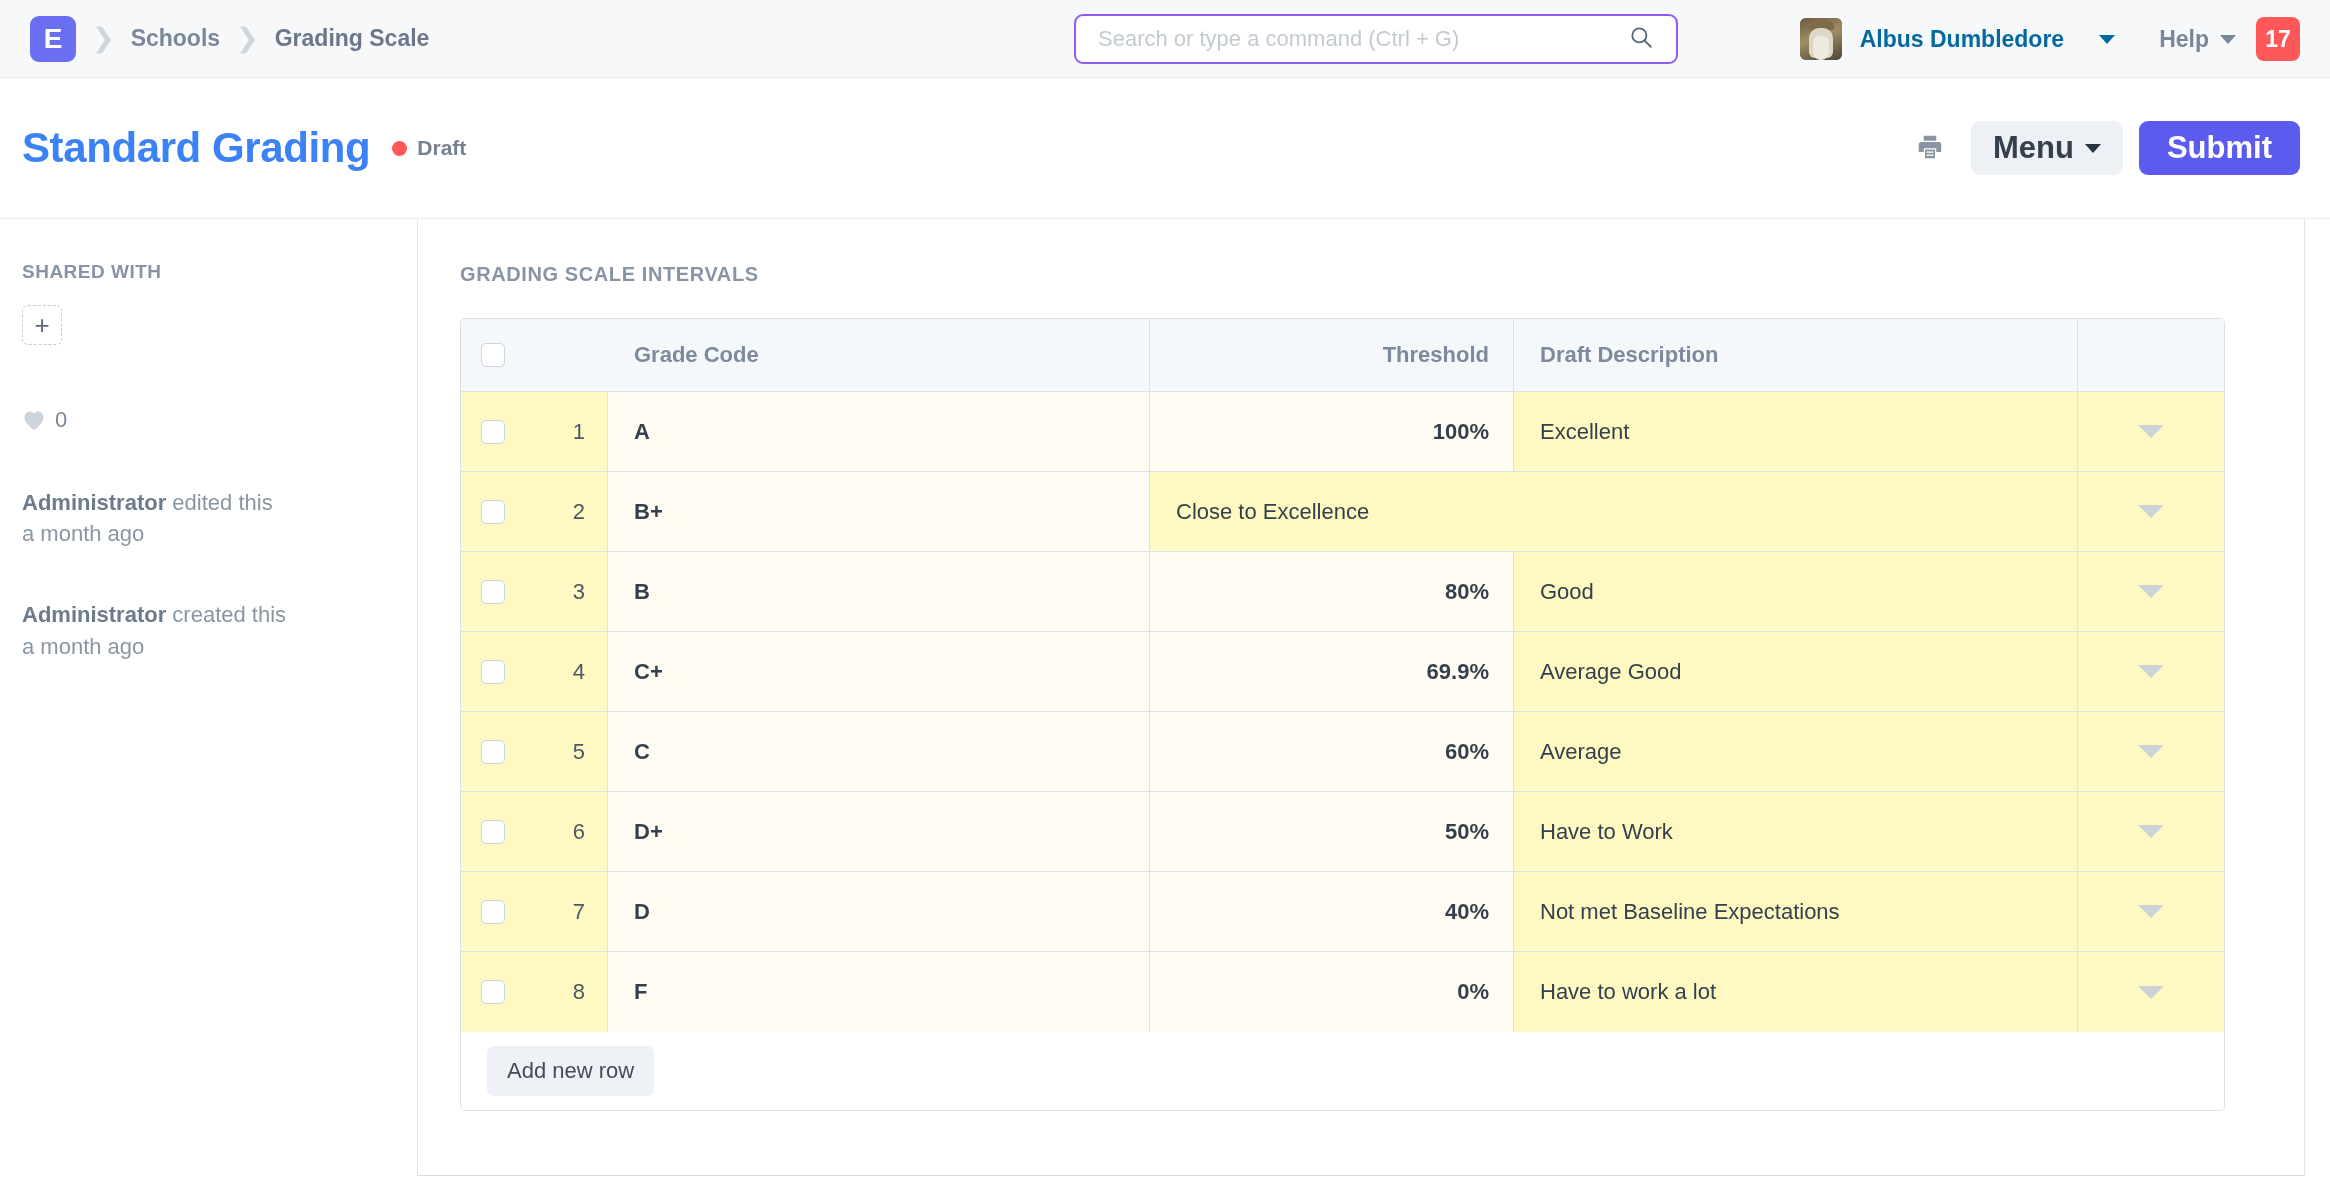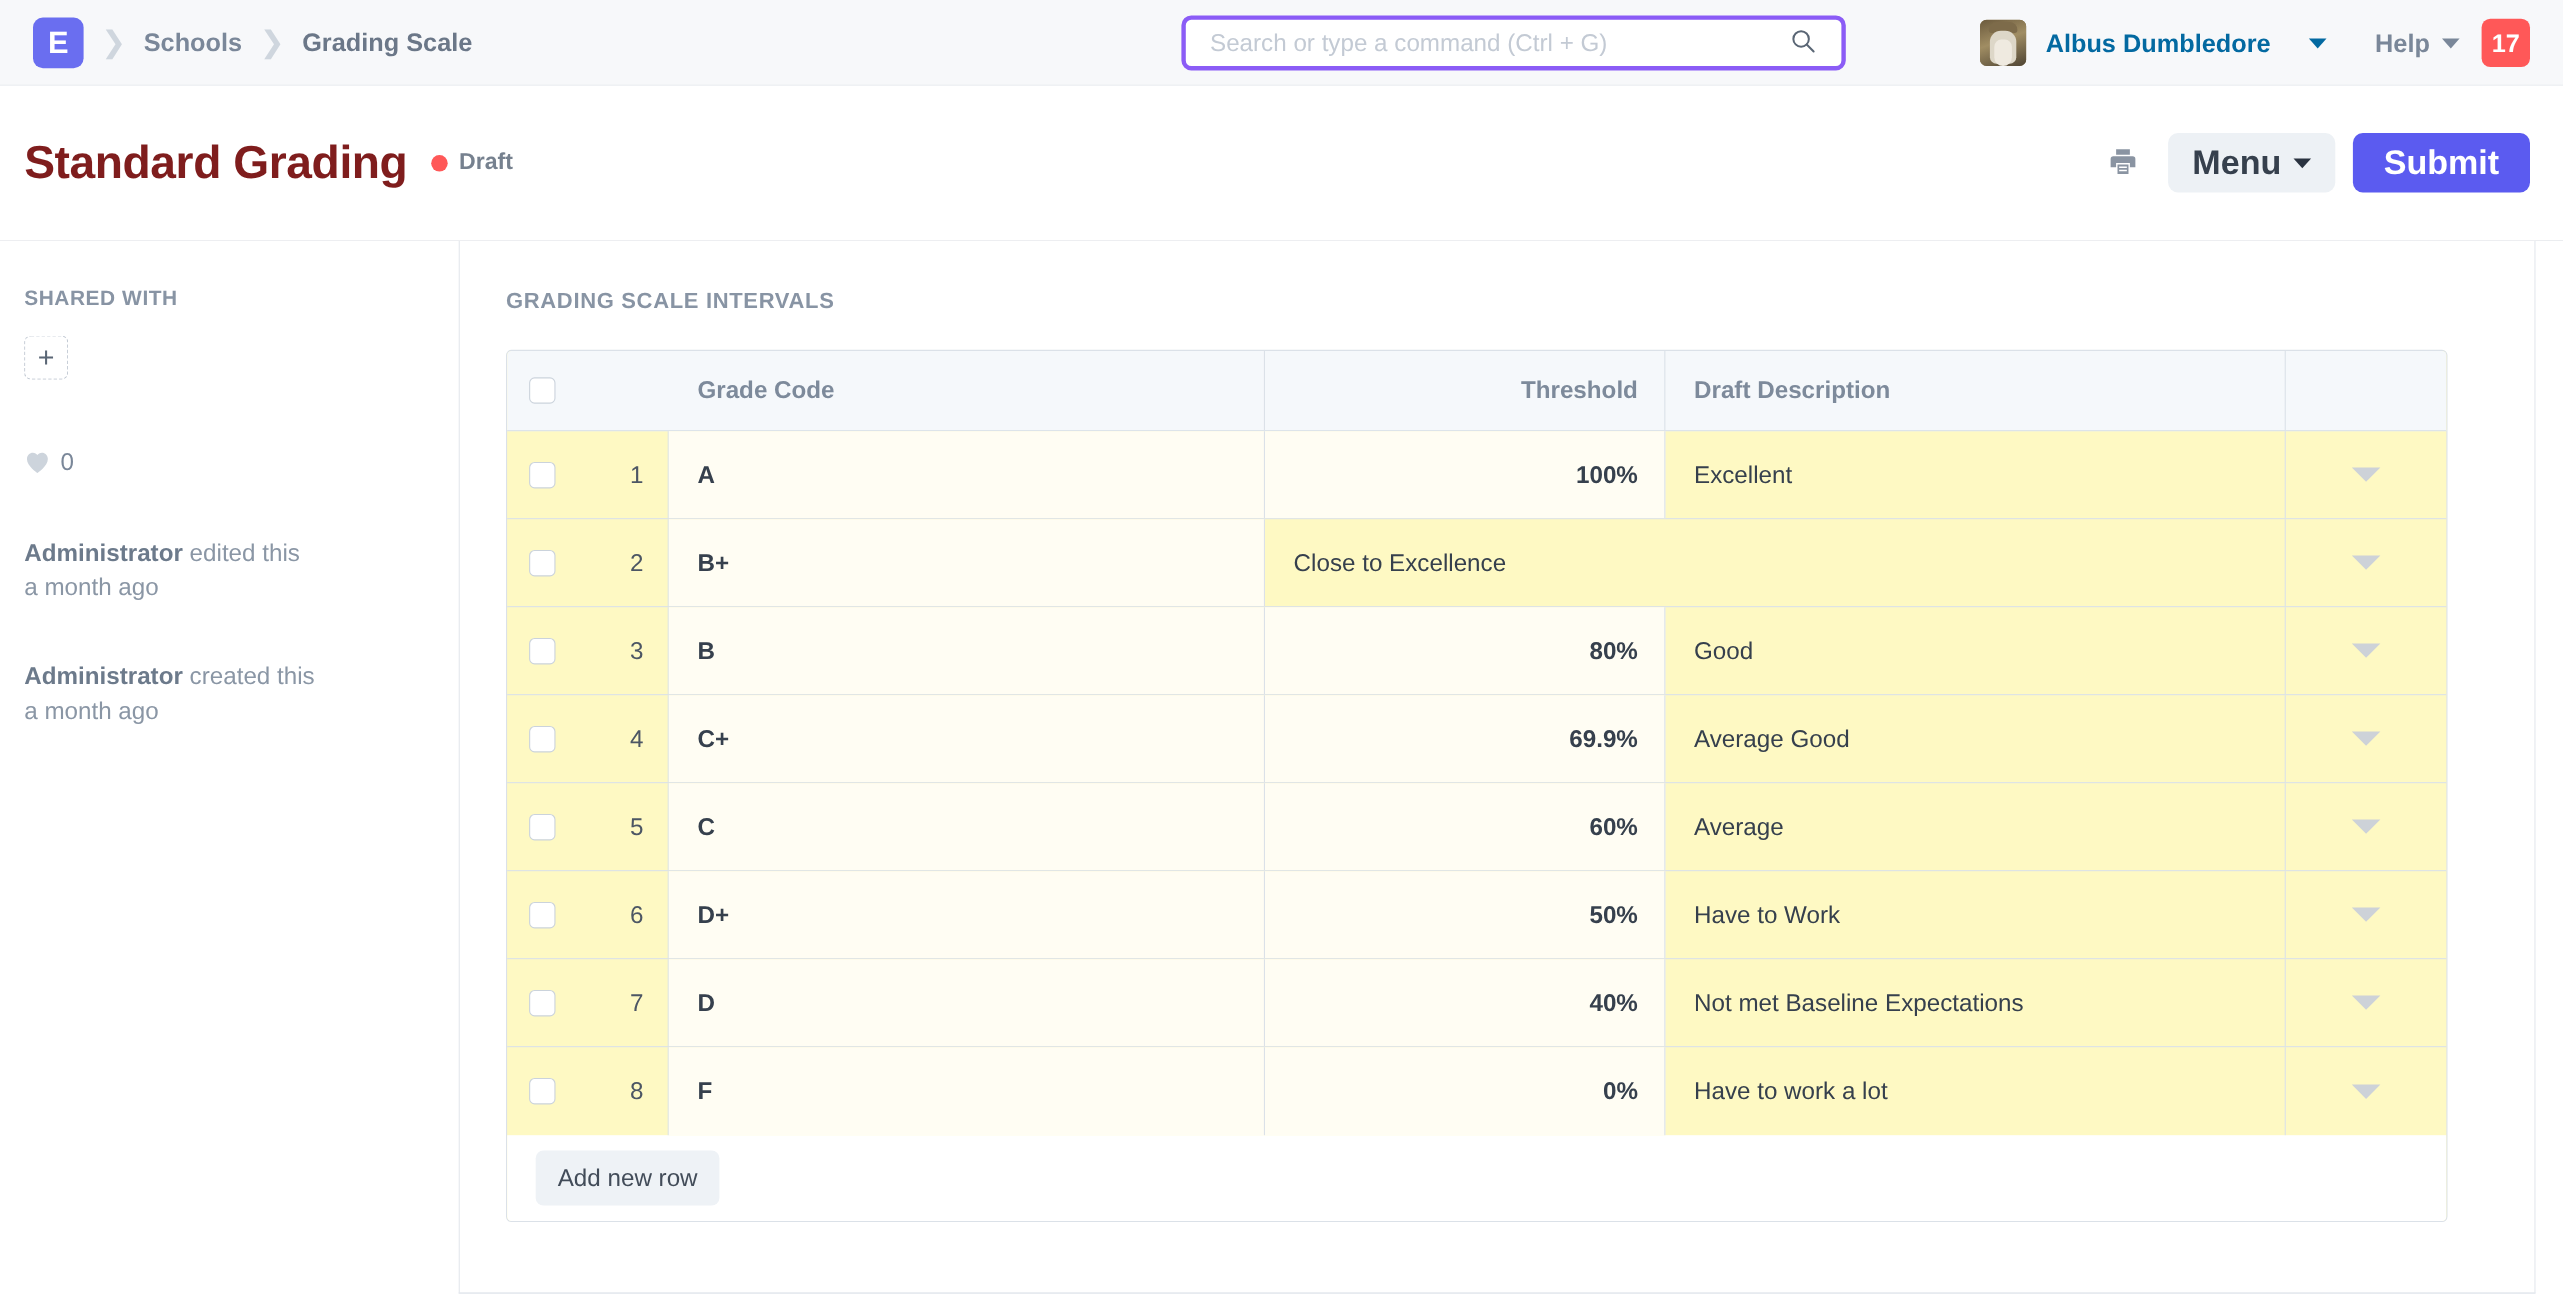--- a/index.html
+++ b/index.html
@@ -51,21 +51,21 @@
   .search-wrap {
     position: absolute;
     left: 1074px;
     top: 14px;
     width: 604px;
     height: 50px;
   }
   .search-box {
     width: 100%; height: 100%;
     background: #ffffff;
-    border: 4px solid #8b5cf6;
+    border: 2px solid #8b5cf6;
     border-radius: 9px;
     display: flex; align-items: center;
     padding: 0 22px;
   }
   .search-box input {
     flex: 1;
     border: none; outline: none;
     background: transparent;
     font-family: "Liberation Sans", sans-serif;
     font-size: 22px;
@@ -137,21 +137,21 @@
   .titlebar {
     position: relative;
     height: 140px;
     background: #ffffff;
     display: flex; align-items: center;
     padding: 0 30px 0 22px;
   }
   .doc-title {
     font-size: 42px;
     font-weight: 700;
-    color: #7f1d1d;
+    color: #3b82f6;
     letter-spacing: -0.4px;
     white-space: nowrap;
   }
   .status-pill {
     display: flex; align-items: center;
     margin-left: 22px;
     color: #76818f;
     font-size: 21px;
     font-weight: 700;
     justify-content: flex-end;

